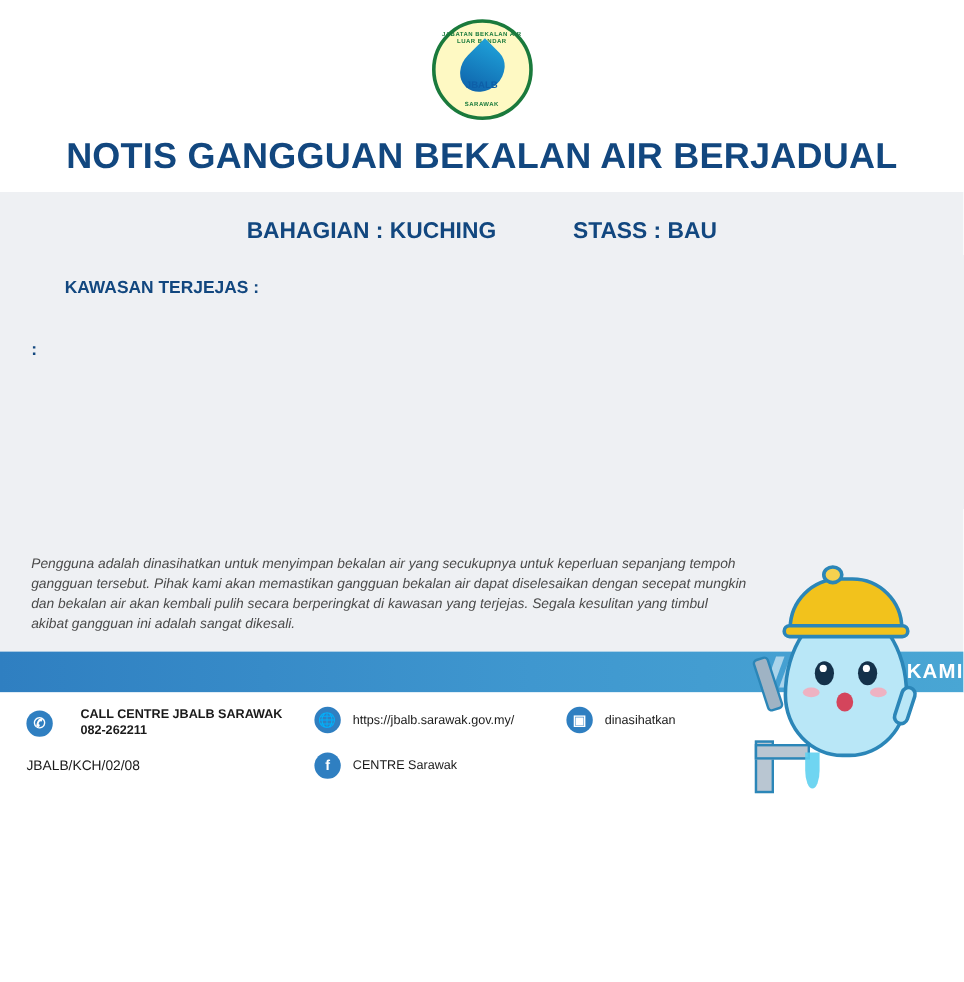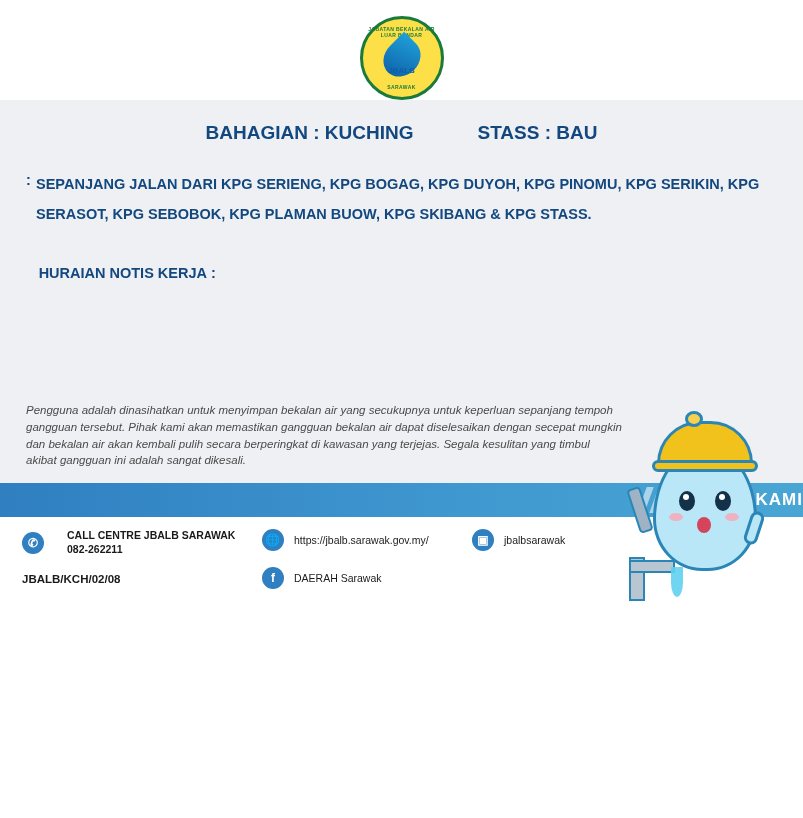--- a/index.html
+++ b/index.html
@@ -27,21 +27,21 @@
     width: 100%;
     display: flex;
     justify-content: center;
     padding-top: 16px;
     box-sizing: border-box;
   }
   .logo {
     width: 84px;
     height: 84px;
     border-radius: 50%;
-    background: #fde047;
+    background: #fef9c3;
     border: 3px solid #1a7a3c;
     position: relative;
     display: flex;
     align-items: center;
     justify-content: center;
     box-sizing: border-box;
   }
   .logo .ring-text-top,
   .logo .ring-text-bottom {
     position: absolute;
@@ -231,21 +231,21 @@
   .ft-text .sub { font-weight: bold; }
   .col-a { position: absolute; left: 22px; top: 12px; width: 240px; }
   .col-b { position: absolute; left: 262px; top: 12px; width: 210px; }
   .col-c { position: absolute; left: 472px; top: 12px; width: 180px; }
   .col-b2 { position: absolute; left: 262px; top: 50px; width: 220px; }
   .ref-code {
     position: absolute;
     left: 22px;
     top: 56px;
     font-size: 11.5px;
-    font-weight: bold;
+    font-weight: normal;
     color: #1a1a1a;
   }
   .link-text {
     font-size: 10.5px;
     color: #1a1a1a;
     text-align: center;
   }
 
   
   .mascot {
@@ -403,35 +403,35 @@
 
   <div class="logo-wrap">
     <div class="logo">
       <div class="ring-text-top">JABATAN BEKALAN AIR LUAR BANDAR</div>
       <div class="drop"></div>
       <div class="jbalb">JBALB</div>
       <div class="ring-text-bottom">SARAWAK</div>
     </div>
   </div>
 
+  <div class="main-title">NOTIS GANGGUAN BEKALAN AIR BERJADUAL</div>
 
 
   <div class="body-area">
     <div class="region-row">
       <div>BAHAGIAN : KUCHING</div>
       <div>STASS : BAU</div>
     </div>
 
     <div class="field">
+      <div class="field-label">KAWASAN TERJEJAS</div>
       <div class="field-colon">:</div>
-      <div class="field-value">SEPANJANG JALAN DARI KPG SERIENG, KPG BOGAG, KPG DUYOH, KPG PINOMU, KPG SERIKIN, KPG SERASOT, KPG SEBOBOK, KPG PLAMAN BUOW, KPG SKIBANG &amp; KPG STASS.</div>
     </div>
 
     <div class="field kerja">
-      <div class="field-label">HURAIAN NOTIS KERJA</div>
       <div class="field-colon">:</div>
     </div>
 
     <div class="disclaimer">Pengguna adalah dinasihatkan untuk menyimpan bekalan air yang secukupnya untuk keperluan sepanjang tempoh gangguan tersebut. Pihak kami akan memastikan gangguan bekalan air dapat diselesaikan dengan secepat mungkin dan bekalan air akan kembali pulih secara berperingkat di kawasan yang terjejas. Segala kesulitan yang timbul akibat gangguan ini adalah sangat dikesali.</div>
   </div>
 
   <div class="contact-band">
     <div class="title">HUBUNGI KAMI</div>
     <div class="slashes">
       <span></span>
@@ -450,26 +450,26 @@
       </div>
     </div>
 
     <div class="footer-row col-b">
       <div class="circ">🌐</div>
       <div class="link-text">https://jbalb.sarawak.gov.my/</div>
     </div>
 
     <div class="footer-row col-c">
       <div class="circ">▣</div>
-      <div class="link-text">jbalbsarawak</div>
+      <div class="link-text">dinasihatkan</div>
     </div>
 
     <div class="footer-row col-b2">
       <div class="circ">f</div>
-      <div class="link-text">DAERAH Sarawak</div>
+      <div class="link-text">CENTRE Sarawak</div>
     </div>
 
     <div class="ref-code">JBALB/KCH/02/08</div>
 
     <div class="mascot">
       <div class="pipe-v"></div>
       <div class="pipe-h"></div>
       <div class="water"></div>
       <div class="body"></div>
       <div class="arm"></div>

